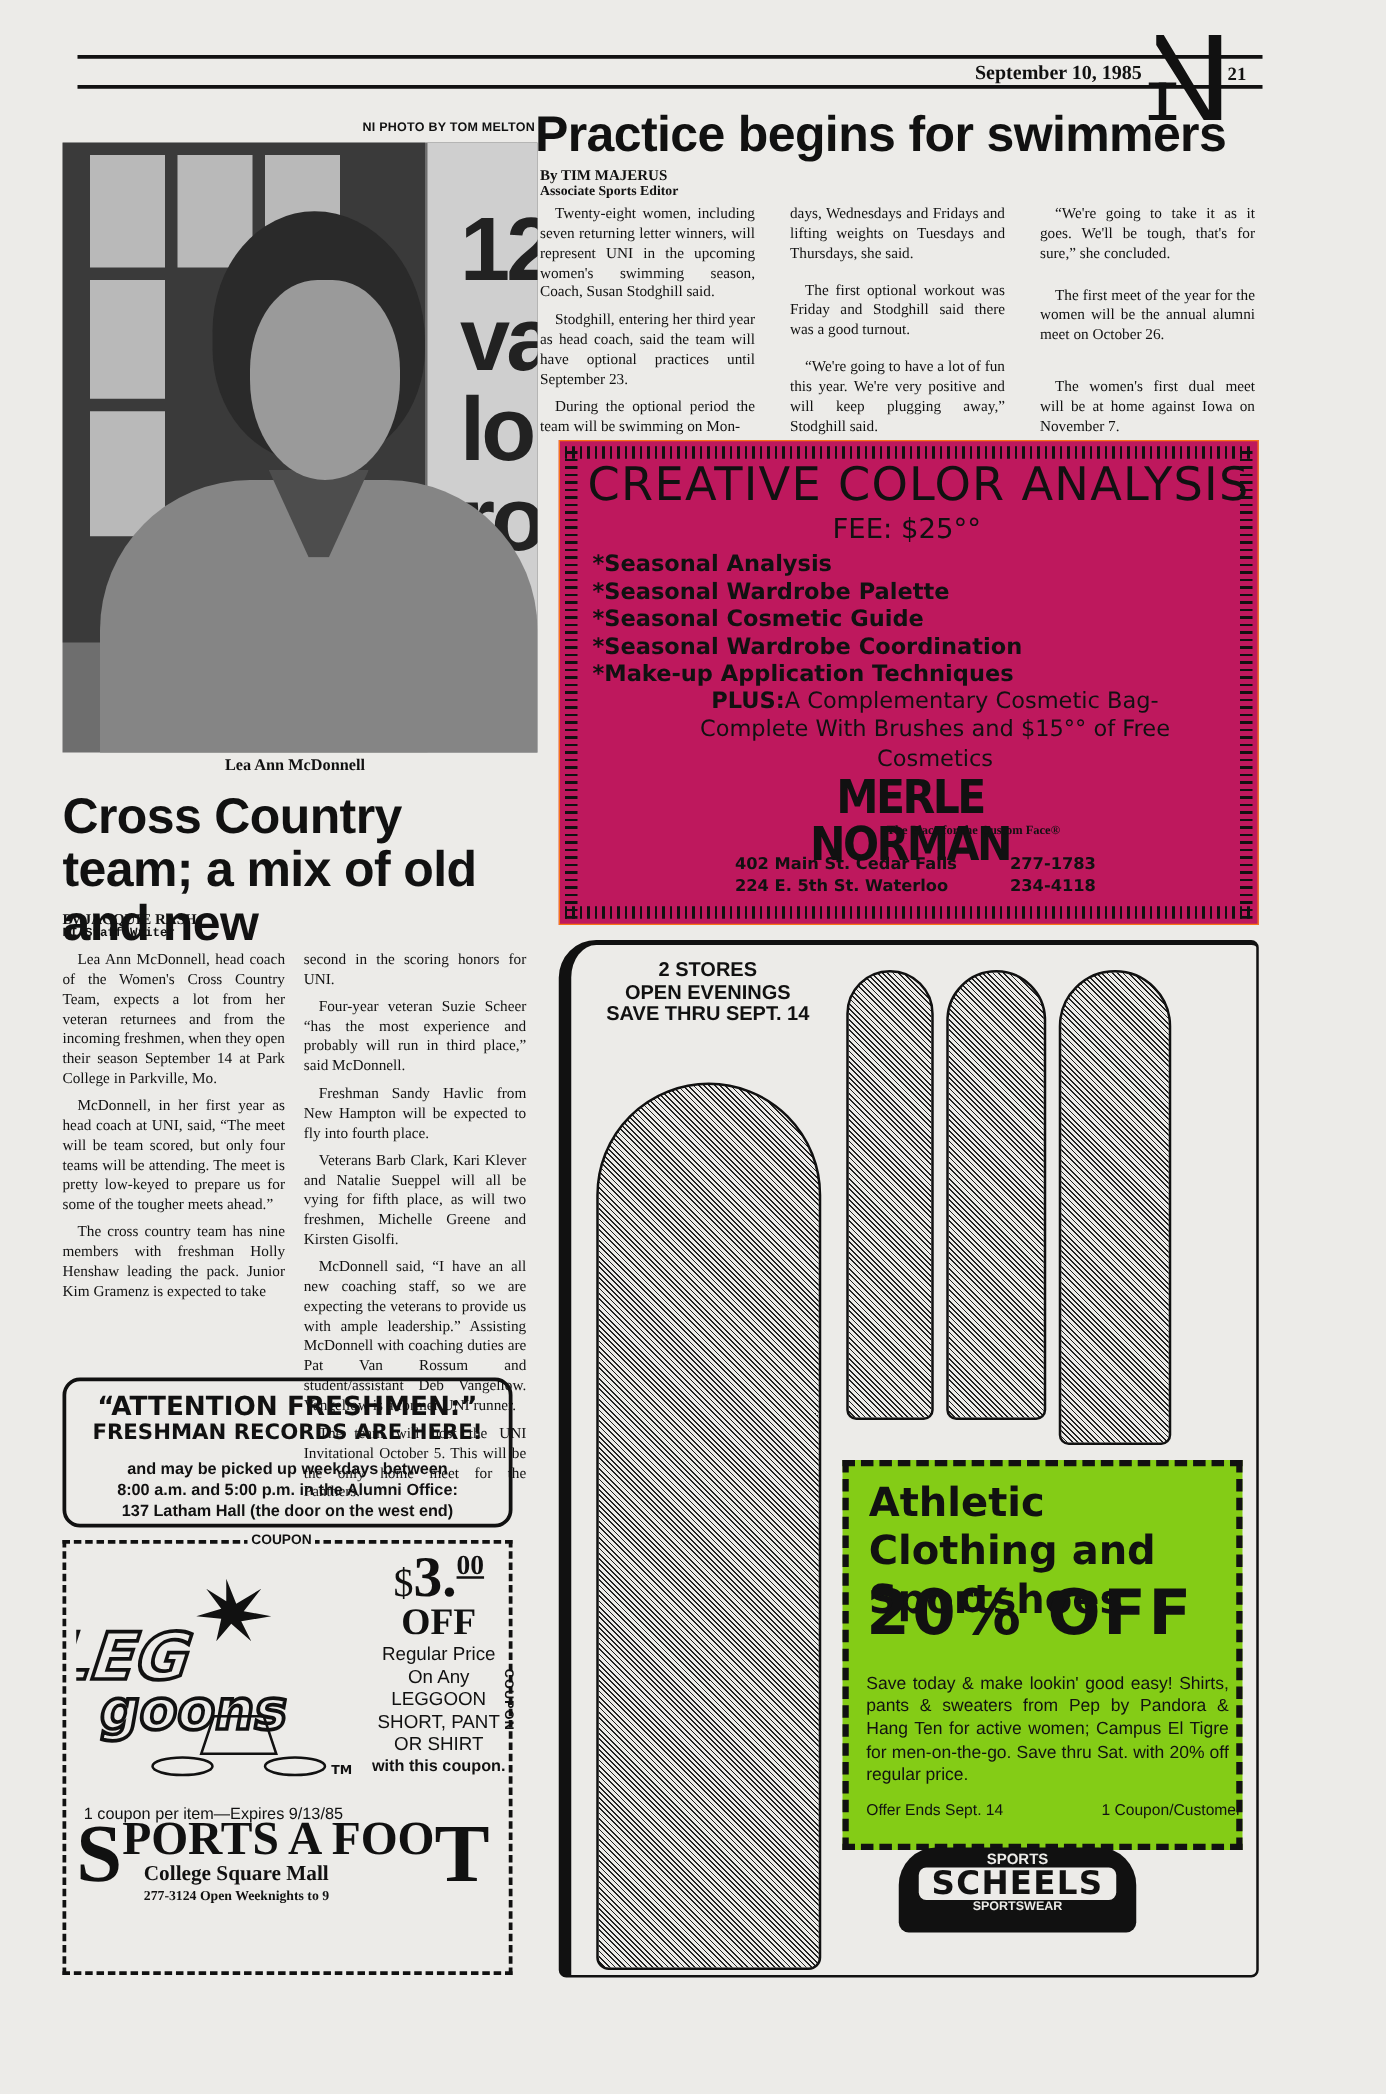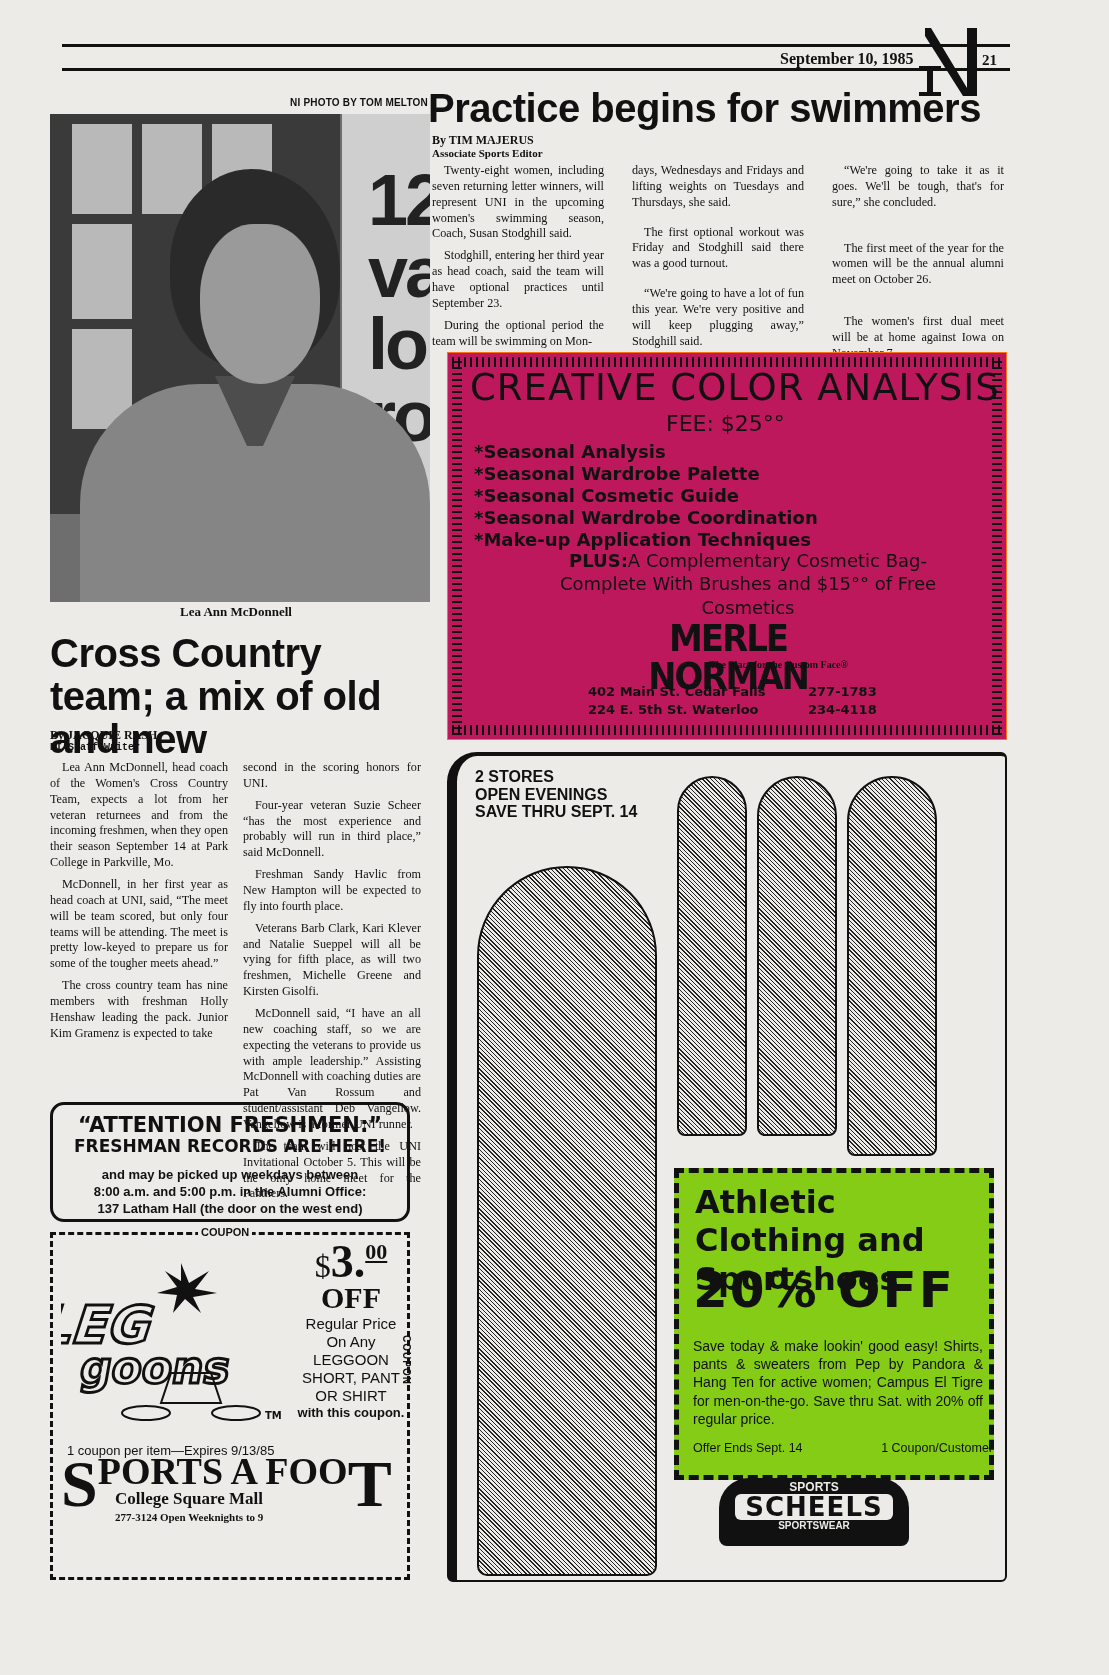--- a/index.html
+++ b/index.html
@@ -47,21 +47,21 @@
   .cc-list { position: absolute; left: 26px; top: 88px; list-style: none; font: bold 18px/1.22 "DejaVu Sans", sans-serif; }
   .cc-plus { position: absolute; left: 90px; top: 196px; width: 420px; text-align: center; font: 18px/1.3 "DejaVu Sans", sans-serif; }
   .cc-plus b { font-weight: bold; }
   .mn-logo { position: absolute; left: 160px; top: 270px; width: 240px; text-align: center; font: bold 34px/1 "DejaVu Sans", sans-serif; letter-spacing: -2px; transform: scaleY(1.1); }
   .mn-tag { position: absolute; left: 160px; top: 306px; width: 240px; text-align: right; font: bold 10px "Liberation Serif", serif; }
   .mn-addr { position: absolute; left: 140px; top: 330px; font: bold 13px/1.4 "DejaVu Sans", sans-serif; }
   .mn-phone { position: absolute; left: 360px; top: 330px; font: bold 13px/1.4 "DejaVu Sans", sans-serif; }
 
   
   .sc-ad { position: absolute; left: 447px; top: 752px; width: 560px; height: 830px; border: 2px solid #111; border-top-width: 4px; border-left: 10px solid #111; border-radius: 30px 6px 6px 6px; background: #ecebe8; overflow: hidden; }
-  .sc-head { position: absolute; left: 18px; top: 12px; font: bold 16px/1.1 "Liberation Sans", sans-serif; }
+  .sc-head { position: absolute; left: 28px; top: 12px; font: bold 16px/1.1 "Liberation Sans", sans-serif; text-align: center; }
   .fig { position: absolute; background: repeating-linear-gradient(45deg,#222 0 1px,#ecebe8 1px 3px); border: 2px solid #111; }
   .sc-box { position: absolute; left: 217px; top: 412px; width: 320px; height: 312px; border: 5px dashed #111; background: #84cc16; }
   .sc-title { position: absolute; left: 16px; top: 10px; font: bold 32px/1.2 "DejaVu Sans", sans-serif; width: 300px; }
   .sc-off { position: absolute; left: 14px; top: 92px; font: bold 50px/1 "DejaVu Sans", sans-serif; letter-spacing: 2px; }
   .sc-body { position: absolute; left: 14px; top: 164px; width: 290px; font: 14px/1.3 "Liberation Sans", sans-serif; text-align: justify; }
   .sc-foot { position: absolute; left: 14px; top: 268px; width: 300px; font: 12.5px "Liberation Sans", sans-serif; display: flex; justify-content: space-between; gap: 18px; }
   .scheels { position: absolute; left: 262px; top: 722px; width: 190px; height: 68px; background: #111; border-radius: 30px 30px 8px 8px; text-align: center; color: #ecebe8; }
   .scheels .s1 { font: bold 12px "Liberation Sans", sans-serif; display:block; padding-top: 2px; }
   .scheels .s2 { display:inline-block; background:#ecebe8; color:#111; border-radius: 6px; padding: 0 10px; font: 900 26px/1 "DejaVu Sans", sans-serif; letter-spacing: 1px; }
   .scheels .s3 { font: bold 10px "Liberation Sans", sans-serif; display:block; }
@@ -135,21 +135,21 @@
   <p>Twenty-eight women, including seven returning letter winners, will represent UNI in the upcoming women's swimming season, Coach, Susan Stodghill said.</p>
   <p>Stodghill, entering her third year as head coach, said the team will have optional practices until September 23.</p>
   <p>During the optional period the team will be swimming on Mon-</p>
 </div>
 <div class="col" style="left:632px;top:163px;width:172px">
   <p style="text-indent:0;margin-bottom:14px">days, Wednesdays and Fridays and lifting weights on Tuesdays and Thursdays, she said.</p>
   <p style="margin-bottom:14px">The first optional workout was Friday and Stodghill said there was a good turnout.</p>
   <p>“We're going to have a lot of fun this year. We're very positive and will keep plugging away,” Stodghill said.</p>
 </div>
 <div class="col" style="left:832px;top:163px;width:172px">
-  <p style="margin-bottom:30px">“We're going to take it as it goes. We'll be tough, that's for sure,” she concluded.</p>
+  <p style="margin-bottom:18px">“We're going to take it as it goes. We'll be tough, that's for sure,” she concluded.</p>
   <p style="margin-bottom:26px">The first meet of the year for the women will be the annual alumni meet on October 26.</p>
   <p>The women's first dual meet will be at home against Iowa on November 7.</p>
 </div>
 
 <h1 class="h1-cc">Cross Country team; a mix of old and new</h1>
 <div class="byline" style="left:50px;top:728px">
   <span>By JACQUIE RASH</span>
   <span class="role" style="font-family:Liberation Mono, monospace;font-size:10px">NI Staff Writer</span>
 </div>
 <div class="col" style="left:50px;top:760px;width:178px">

